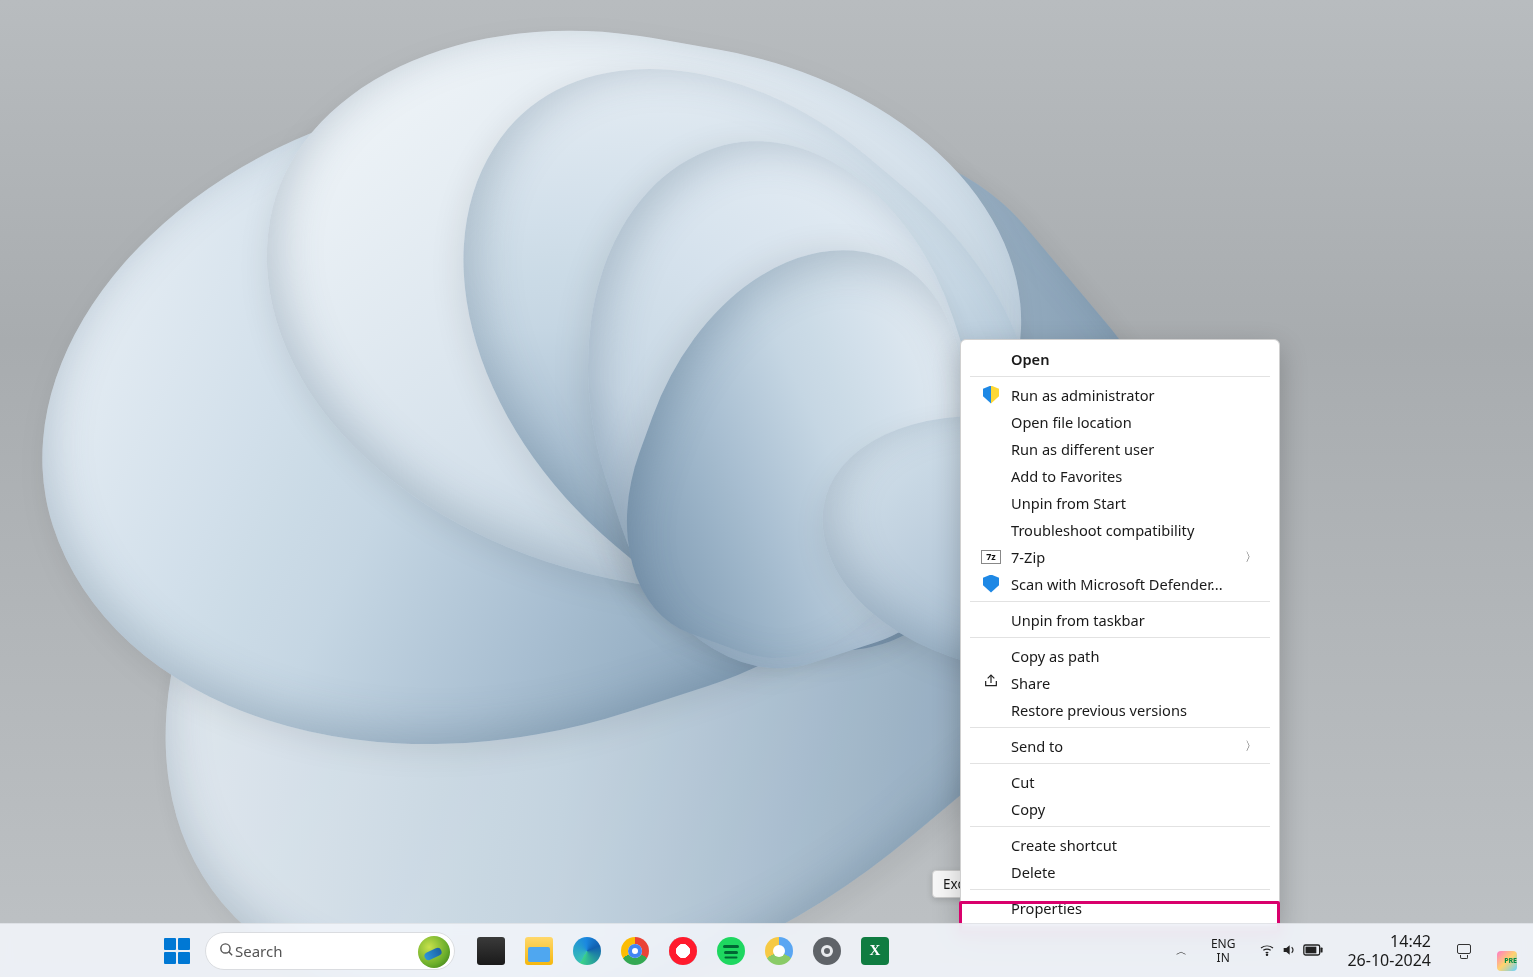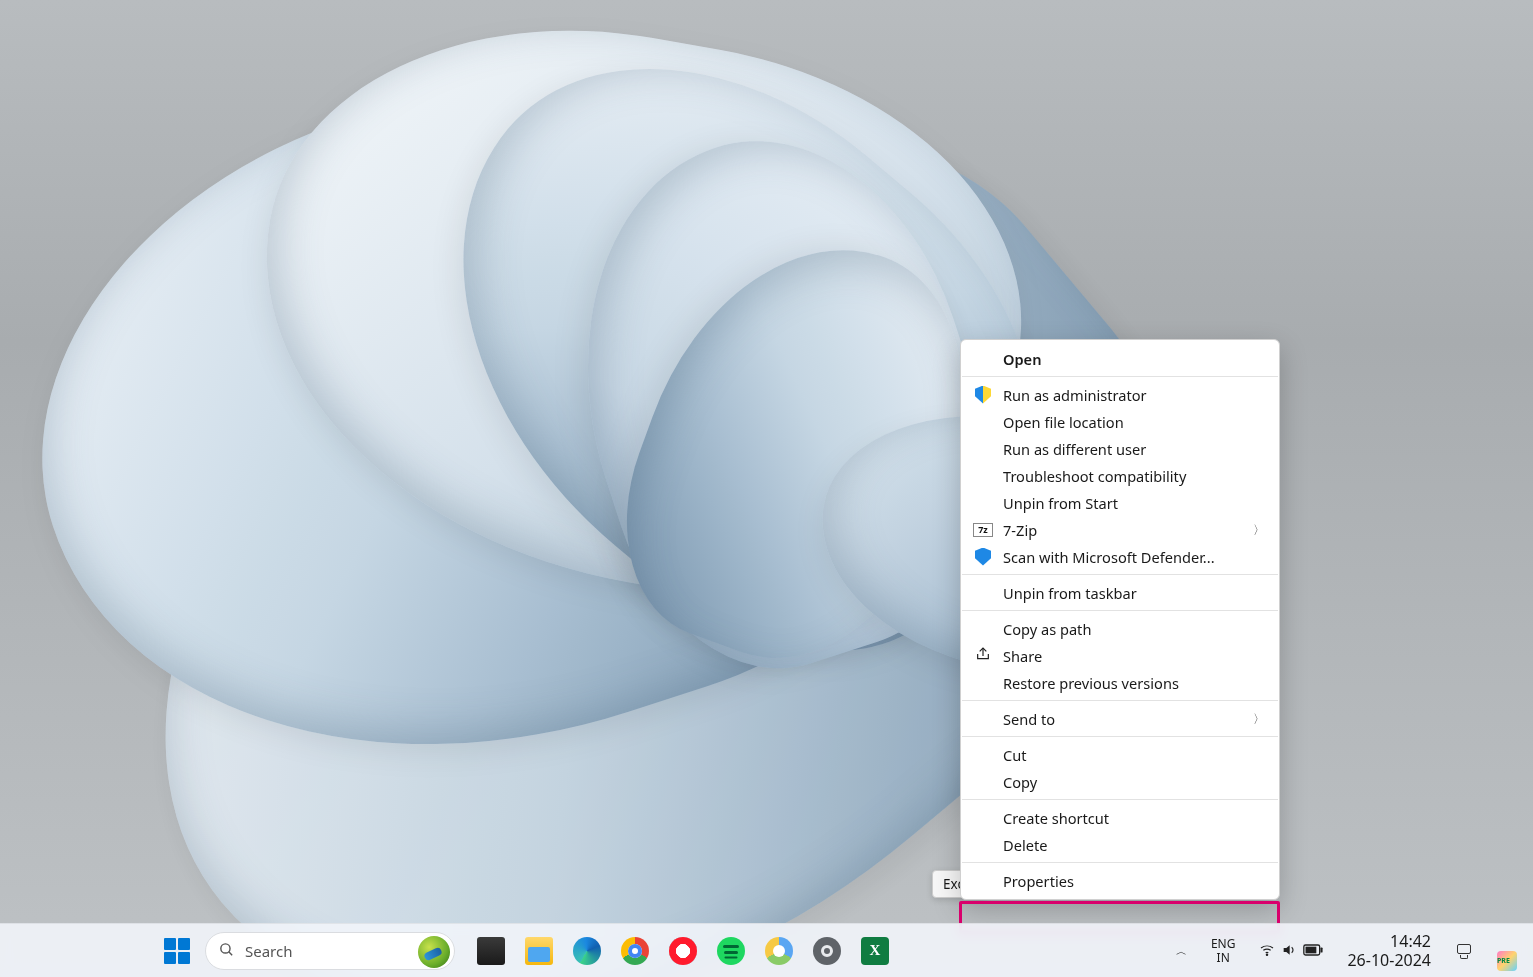--- a/index.html
+++ b/index.html
@@ -36,21 +36,21 @@
     background: #F7F7F7; border: 1px solid #CCCCCC; border-radius: 4px;
     padding: 4px 10px; font-size: 13.5px; color: #1A1A1A;
     box-shadow: 0 2px 6px rgba(0,0,0,.15);
   }
 
   
   .context-menu {
     position: absolute; left: 960px; top: 339px; width: 320px;
     background: #FFFFFF; border: 1px solid #D0D0D0; border-radius: 6px;
     box-shadow: 0 10px 28px rgba(0,0,0,.22);
-    padding: 5px 0; font-size: 14.6px; color: #1A1A1A;
+    padding: 5px 8px; font-size: 14.6px; color: #1A1A1A;
   }
   .cm-item {
     display: flex; align-items: center; gap: 10px;
     height: 27px; padding: 0 14px 0 12px; cursor: default;
   }
   .cm-item .icon-slot { width: 20px; height: 20px; display: flex; align-items:center; justify-content:center; flex: 0 0 20px; }
   .cm-item .label { flex: 1; white-space: nowrap; }
   .cm-item.bold .label { font-weight: 600; }
   .cm-item .chev { font-size: 12px; color: #444; }
   .cm-sep { height: 1px; background: #E2E2E2; margin: 4px 1px; }
@@ -69,21 +69,21 @@
   .tb-center { position: absolute; left: 155px; display: flex; align-items: center; gap: 6px; }
   .tb-btn {
     width: 44px; height: 44px; display: flex; align-items: center; justify-content: center;
     border-radius: 6px;
   }
   .start-logo {
     width: 26px; height: 26px; display: grid; grid-template-columns: 1fr 1fr; grid-template-rows: 1fr 1fr; gap: 2px;
   }
   .start-logo div { background: #0078D4; border-radius: 1px; }
   .search-pill {
-    display: flex; align-items: center; gap: 10px;
+    display: flex; align-items: center; 
     width: 250px; height: 38px; padding: 5px 12px;
     background: #FFFFFF; border: 1px solid #DADCE0; border-radius: 20px;
     color: #555; font-size: 15px;
     position: relative;
   }
   .search-pill .trailing {
     position: absolute; right: 4px; top: 3px; width: 32px; height: 32px; border-radius: 50%;
     background: radial-gradient(circle at 35% 35%, #C8E14B, #6BAE2B 60%, #2F6E12);
     overflow: hidden;
   }
@@ -115,21 +115,21 @@
     font-size: 12.5px; color: #1a1a1a;
   }
   .tray-btn { padding: 4px 6px; border-radius: 4px; display:flex;align-items:center;gap:6px;}
   .lang { text-align: center; line-height: 1.1; font-size: 12px; }
   .clock { text-align: right; line-height: 1.15; font-size: 16px; }
   .shield-ic{width:16px;height:18px;background:linear-gradient(90deg,#1E88E5 50%,#FDD835 50%);clip-path:polygon(50% 0,100% 18%,100% 60%,50% 100%,0 60%,0 18%);}    
   .defender-ic{width:16px;height:18px;background:#1E88E5;clip-path:polygon(50% 0,100% 18%,100% 60%,50% 100%,0 60%,0 18%);}    
   .sevenzip-ic{width:30px;height:14px;background:#fff;border:1px solid #888;display:flex;align-items:center;justify-content:center;font-size:9px;font-weight:700;color:#111;}
   .share-ic svg{width:16px;height:16px;}
   .sys-ic{font-size:15px;line-height:1;}
-  .pre-badge{width:20px;height:20px;border-radius:4px;background:linear-gradient(135deg,#FF7AC6,#FFD36E 50%,#63D2FF);display:flex;align-items:center;justify-content:flex-start;font-size:7px;font-weight:700;color:#084;margin-top:20px;}
+  .pre-badge{width:20px;height:20px;border-radius:4px;background:linear-gradient(135deg,#FF7AC6,#FFD36E 50%,#63D2FF);display:flex;align-items:center;justify-content:flex-end;font-size:7px;font-weight:700;color:#084;margin-top:20px;}
   .wc-ic{width:18px;height:18px;position:relative;}
   .wc-ic::before{content:"";position:absolute;inset:2px 2px 6px 2px;border:1.5px solid #333;border-radius:2px;}
   .wc-ic::after{content:"";position:absolute;left:5px;right:5px;bottom:1px;height:3px;border:1.5px solid #333;border-top:none;border-radius:0 0 2px 2px;}
 </style>
 </head>
 <body>
 
 <div class="desktop">
   <div class="bloom">
     <div class="petal p6"></div>
@@ -160,25 +160,29 @@
       <div class="cm-item">
         <span class="icon-slot"></span>
         <span class="label">Open file location</span>
       </div>
       <div class="cm-item">
         <span class="icon-slot"></span>
         <span class="label">Run as different user</span>
       </div>
       <div class="cm-item">
         <span class="icon-slot"></span>
+        <span class="label">Add to Favorites</span>
+      </div>
+      <div class="cm-item">
+        <span class="icon-slot"></span>
+        <span class="label">Unpin from Start</span>
+      </div>
+      <div class="cm-item">
+        <span class="icon-slot"></span>
         <span class="label">Troubleshoot compatibility</span>
-      </div>
-      <div class="cm-item">
-        <span class="icon-slot"></span>
-        <span class="label">Unpin from Start</span>
       </div>
       <div class="cm-item">
         <span class="icon-slot">
           <span class="sevenzip-ic">7z</span>
         </span>
         <span class="label">7-Zip</span>
         <span class="chev">〉</span>
       </div>
       <div class="cm-item">
         <span class="icon-slot">

